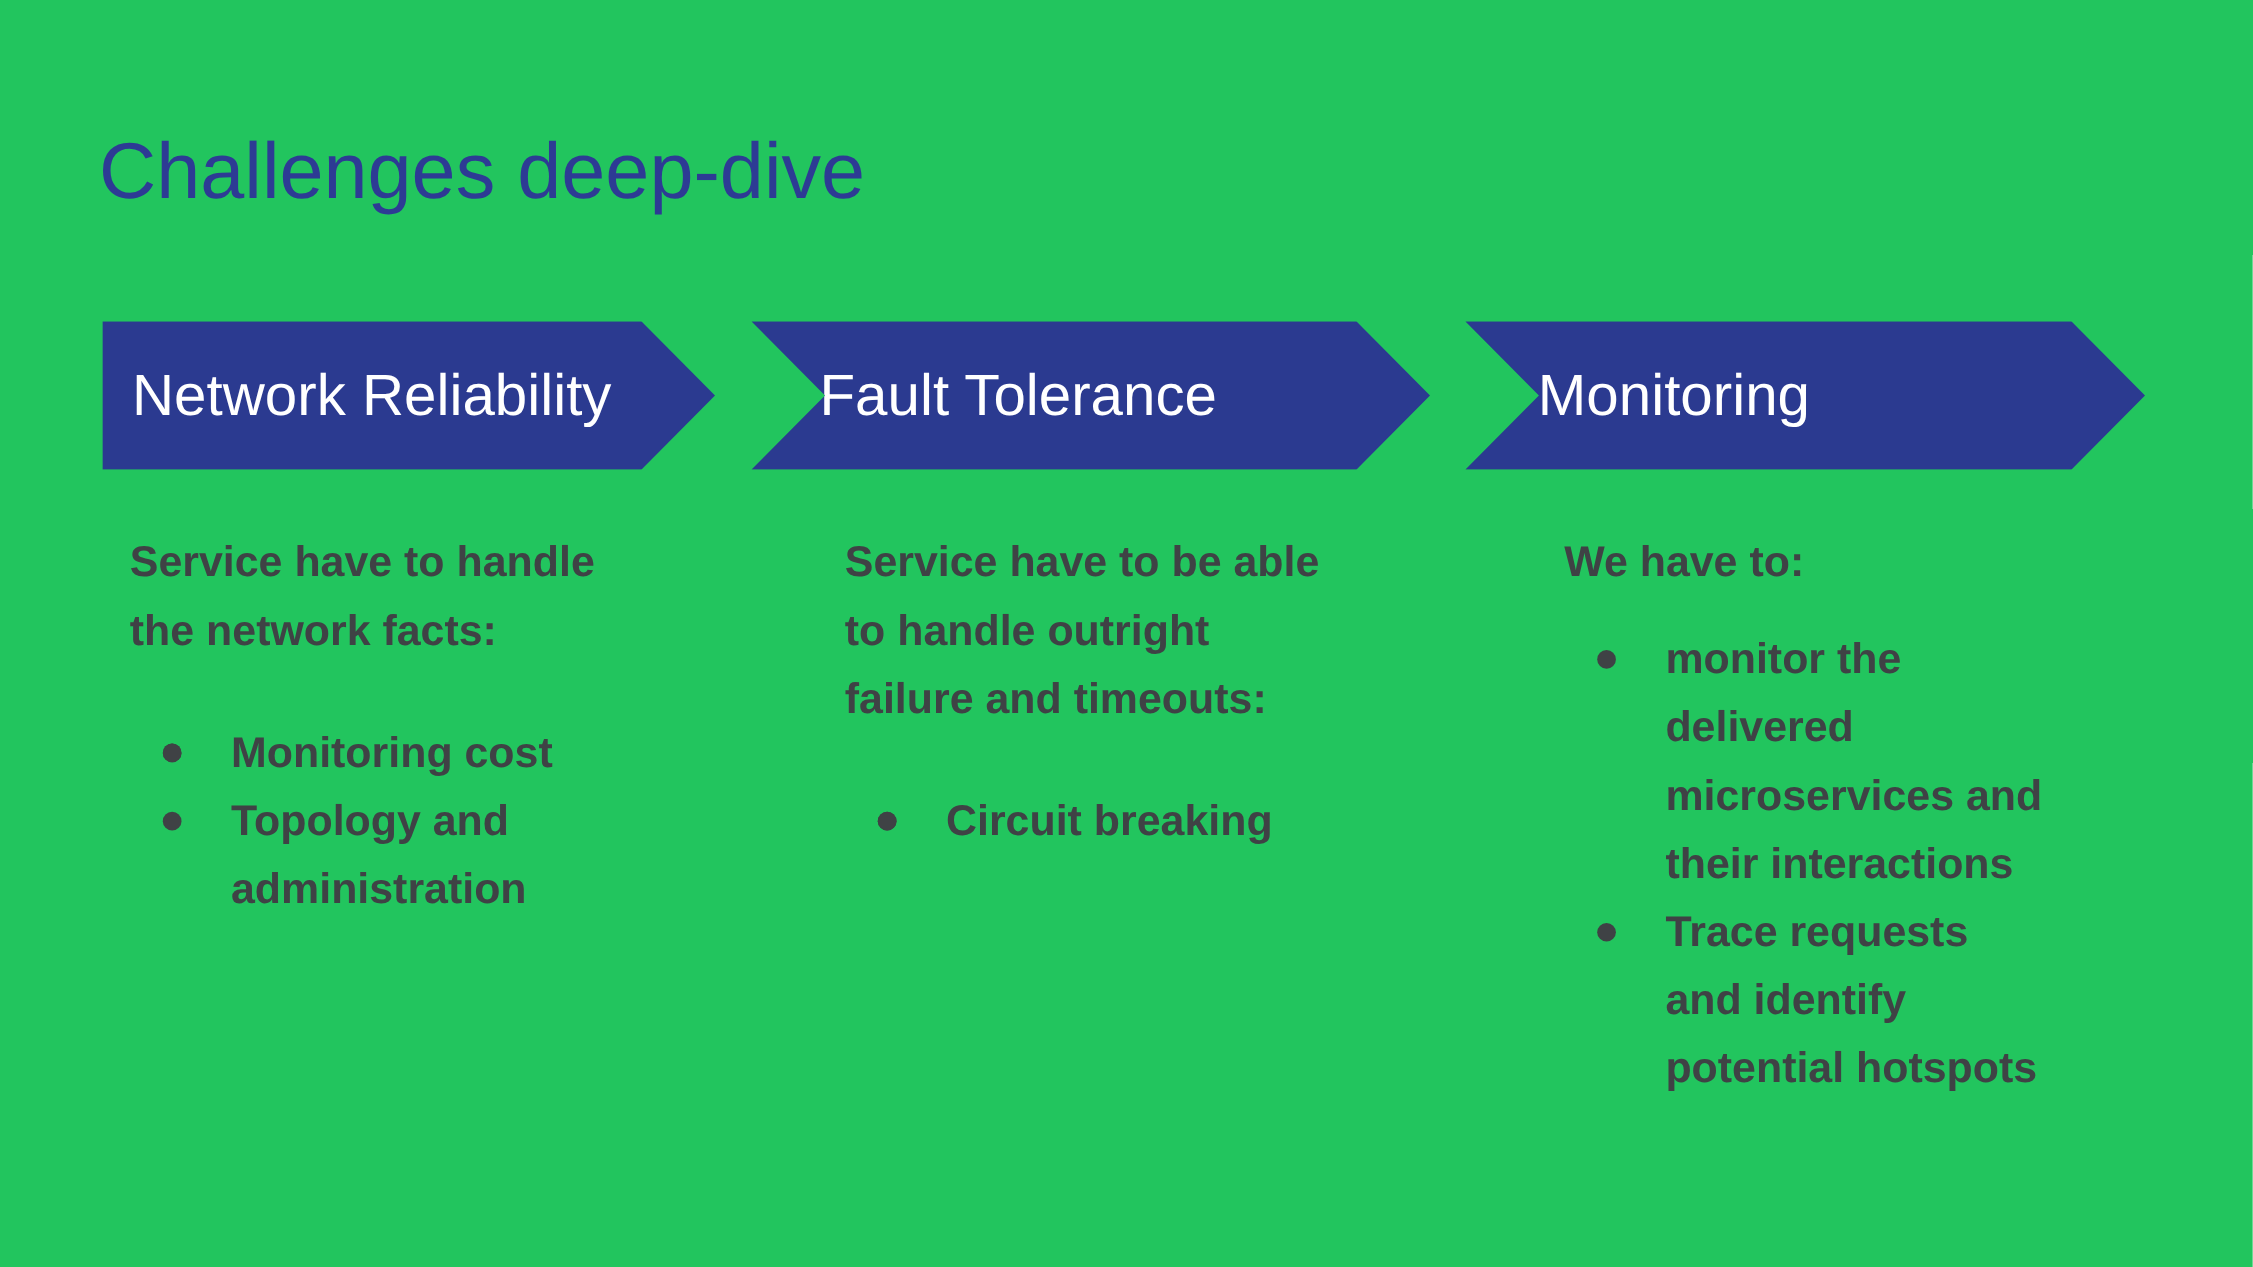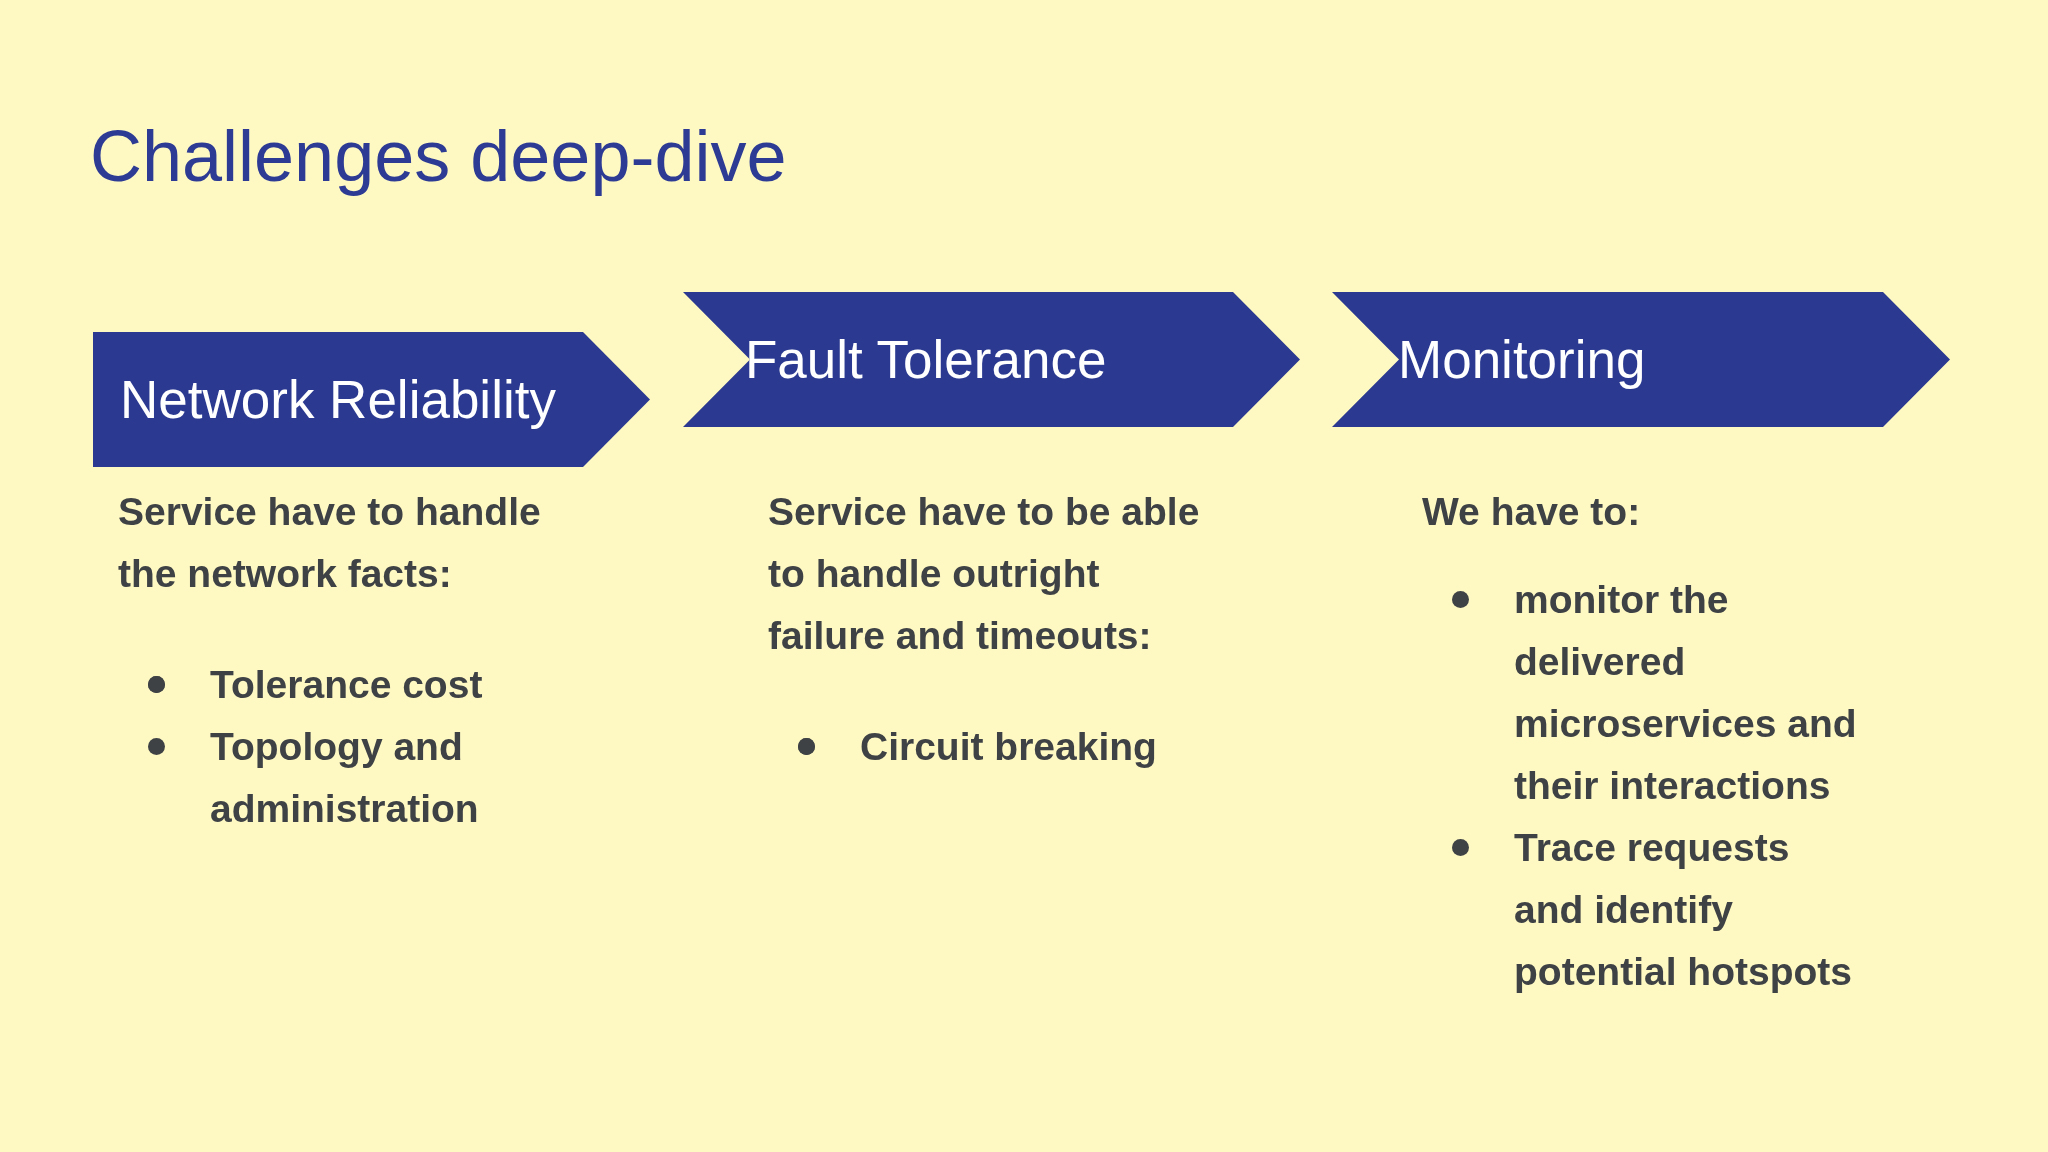--- a/index.html
+++ b/index.html
@@ -6,21 +6,21 @@
     --accent-blue: #2b3a90;
     --title-blue: #2d3b94;
     --text-gray: #3f4245;
   }
   * { box-sizing: border-box; }
   html, body { margin: 0; padding: 0; background: #ffffff; }
   .slide {
     position: relative;
     width: 2048px;
     height: 1152px;
-    background: #fef9c3;
+    background: #22c55e;
     overflow: hidden;
     font-family: "Liberation Sans", "DejaVu Sans", sans-serif;
   }
   .slide-title {
     position: absolute;
     left: 90px;
     top: 116px;
     margin: 0;
     font-size: 72px;
     font-weight: 400;
@@ -34,21 +34,20 @@
     height: 135px;
     background: var(--accent-blue);
     display: flex;
     align-items: center;
     color: #ffffff;
     font-size: 53px;
     line-height: 1;
   }
   .arrow-point {
     clip-path: polygon(0 0, calc(100% - 67px) 0, 100% 50%, calc(100% - 67px) 100%, 0 100%);
-    margin-top: 40px;
   }
   .arrow-notch-point {
     clip-path: polygon(0 0, calc(100% - 67px) 0, 100% 50%, calc(100% - 67px) 100%, 0 100%, 67px 50%);
   }
   .arrow-1 { left: 93px;   width: 557px; padding-left: 27px; }
   .arrow-2 { left: 683px;  width: 617px; padding-left: 62px; }
   .arrow-3 { left: 1332px; width: 618px; padding-left: 66px; }
   .arrow-label { white-space: nowrap; }
 
   .col {
@@ -110,21 +109,21 @@
   </div>
 
   <div class="col col-1">
     <p class="intro">Service have to handle the network facts:</p>
     <ul class="bullets">
       <li>
         <span class="dot"></span>
       </li>
       <li>
         <span class="dot"></span>
-        <span>Tolerance cost</span>
+        <span>Monitoring cost</span>
       </li>
       <li>
         <span class="dot"></span>
         <span>Topology and administration</span>
       </li>
     </ul>
   </div>
 
   <div class="col col-2">
     <p class="intro">Service have to be able to handle outright failure and timeouts:</p>

